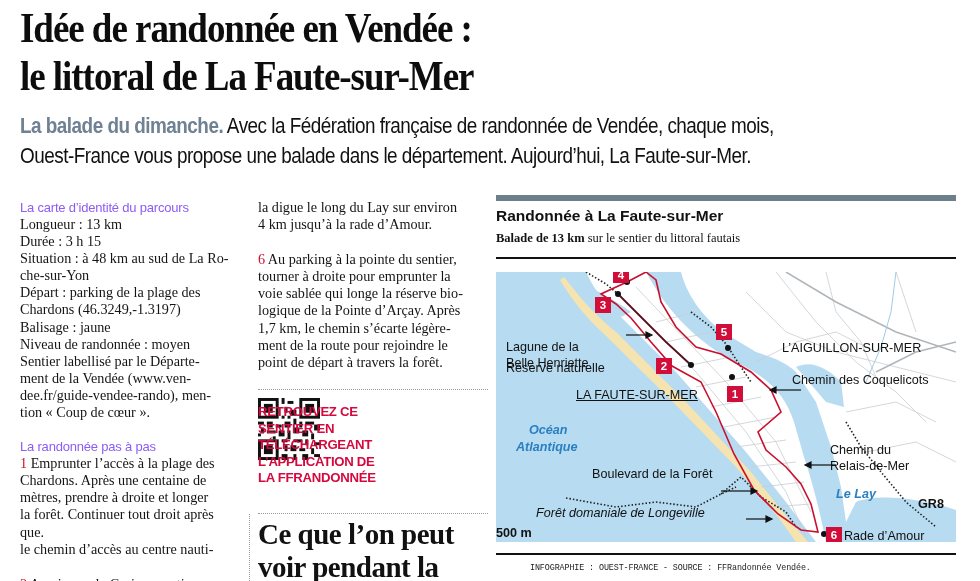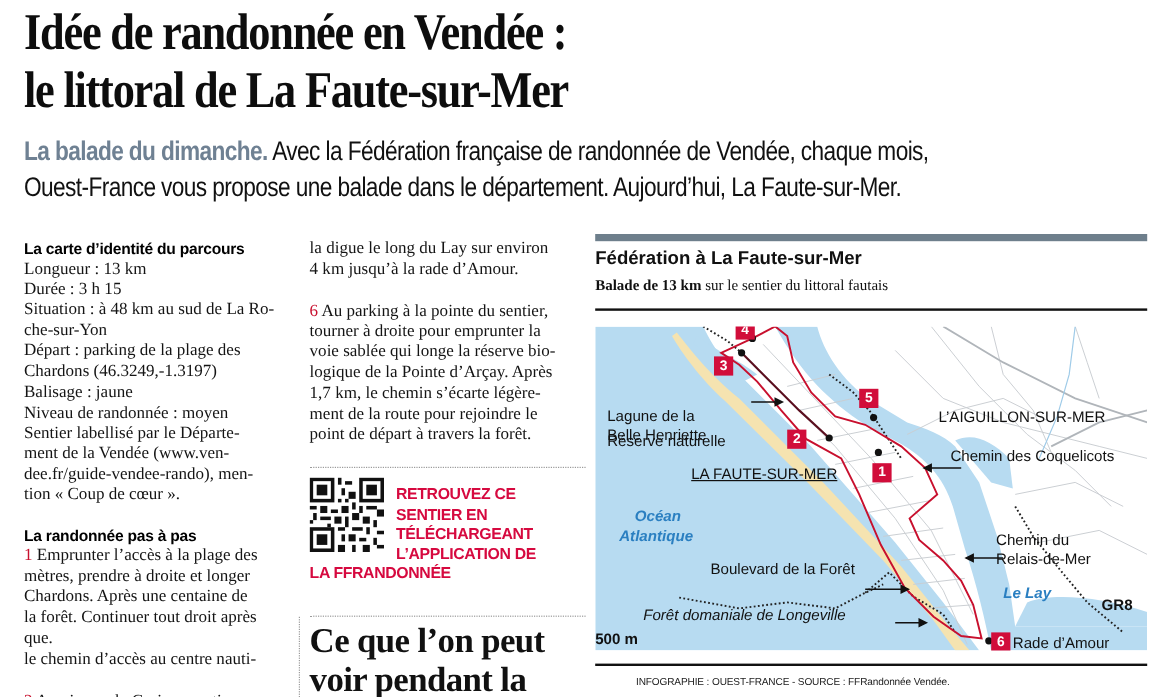--- a/index.html
+++ b/index.html
@@ -19,39 +19,39 @@
     font-family: "Liberation Sans", sans-serif; font-size: 22.5px; line-height: 30px;
     color: #111; letter-spacing: -0.6px; transform: scaleX(0.84); transform-origin: left top;
   }
   .lede .kicker { color: #6f8193; font-weight: bold; }
   .lede .line { display: block; white-space: nowrap; }
 
   .col { position: absolute; font-size: 14.2px; line-height: 17.1px; color: #141414; }
   .col1 { left: 20px; top: 199px; width: 222px; }
   .col2 { left: 258px; top: 199px; width: 230px; }
   .sec-head {
-    font-family: "Liberation Sans", sans-serif; font-weight: bold; color: #000000;
+    font-family: "Liberation Sans", sans-serif; font-weight: normal; color: #8b5cf6;
     font-size: 13px; line-height: 17px; letter-spacing: -0.2px;
   }
   .col p { margin: 0; }
   .col .para { margin-top: 18px; }
   .num { color: #c8102e; }
   .tline { display: block; white-space: nowrap; }
 
   .dots-h { position: absolute; border-top: 1.5px dotted #9a9a9a; height: 0; }
   .dots-v { position: absolute; border-left: 1.5px dotted #9a9a9a; width: 0; }
 
   .qr { position: absolute; left: 258px; top: 398px; width: 62px; height: 62px; }
   .promo {
     position: absolute; left: 258px; top: 404px; width: 230px;
     font-family: "Liberation Sans", sans-serif; font-weight: bold; color: #d6093f;
     font-size: 13.2px; line-height: 16.5px; letter-spacing: -0.3px;
   }
   .promo .pl { display: block; white-space: nowrap; }
-  .promo .ind { padding-left: 72px; }
+  .promo .ind { }
 
   .subhead {
     position: absolute; left: 258px; top: 518px; width: 240px;
     font-family: "Liberation Serif", serif; font-size: 29px; line-height: 33px; color: #111;
     letter-spacing: -0.5px;
   }
   .subhead .sl { display: block; white-space: nowrap; }
 
   .info { position: absolute; left: 496px; top: 195px; width: 460px; }
   .info-bar { position: absolute; left: 0; top: 0; width: 460px; height: 6px; background: #6e7f8c; }
@@ -74,21 +74,21 @@
   .map-label.water { color: #2a7fc1; font-style: italic; font-weight: bold; font-size: 12.6px; }
   .map-label.ital { font-style: italic; }
   .map-label.bold { font-weight: bold; }
   .marker {
     position: absolute; width: 16px; height: 16px; background: #d10d3a; color: #fff;
     font-family: "Liberation Sans", sans-serif; font-weight: bold; font-size: 11.5px;
     text-align: center; line-height: 16px;
   }
   .info-rule2 { position: absolute; left: 0; top: 358px; width: 460px; height: 1.5px; background: #111; }
   .credit {
-    position: absolute; left: 0; top: 368px; font-family: Liberation Sans, sans-serif;
+    position: absolute; left: 0; top: 368px; font-family: Liberation Mono, monospace;
     font-size: 8.4px; color: #222; white-space: nowrap; letter-spacing: -0.1px; padding-left: 34px;
   }
 </style>
 </head>
 <body>
 
 <h1 class="title">
   <span class="line">Idée de randonnée en Vendée :</span>
   <span class="line">le littoral de La Faute-sur-Mer</span>
 </h1>
@@ -110,22 +110,22 @@
     <span class="tline">Balisage : jaune</span>
     <span class="tline">Niveau de randonnée : moyen</span>
     <span class="tline">Sentier labellisé par le Départe-</span>
     <span class="tline">ment de la Vendée (www.ven-</span>
     <span class="tline">dee.fr/guide-vendee-rando), men-</span>
     <span class="tline">tion « Coup de cœur ».</span>
   </p>
   <div class="sec-head" style="margin-top:17px">La randonnée pas à pas</div>
   <p>
     <span class="tline"><span class="num">1</span><span> Emprunter l’accès à la plage des</span></span>
+    <span class="tline">Chardons. Après une centaine de</span>
     <span class="tline">mètres, prendre à droite et longer</span>
-    <span class="tline">Chardons. Après une centaine de</span>
     <span class="tline">la forêt. Continuer tout droit après</span>
     <span class="tline">que.</span>
     <span class="tline">le chemin d’accès au centre nauti-</span>
   </p>
   <p class="para">
     <span class="tline"><span class="num">2</span><span> Au niveau du Casino, continuer</span></span>
 
   </p>
 </div>
 
@@ -208,21 +208,21 @@
 <div class="dots-h" style="left:258px; top:513px; width:230px;"></div>
 <div class="dots-v" style="left:249px; top:514px; height:67px;"></div>
 
 <h2 class="subhead">
   <span class="sl">Ce que l’on peut</span>
   <span class="sl">voir pendant la</span>
 </h2>
 
 <div class="info">
   <div class="info-bar"></div>
-  <div class="info-title">Fédération à La Faute-sur-Mer</div>
+  <div class="info-title">Randonnée à La Faute-sur-Mer</div>
   <div class="info-sub"><b>Balade de 13 km</b><span> sur le sentier du littoral fautais</span></div>
   <div class="info-rule"></div>
 
   <div class="map">
     <svg width="460" height="270" viewBox="0 0 460 270">
 
       <path d="M0,0 L90,0 C95,10 100,20 110,30 L180,100 L250,180 L290,230 L320,270 L0,270 Z" fill="#b7dbf1"></path>
 
       <path d="M68,5 C80,20 95,40 120,60 L190,130 L255,200 L295,250 L312,270 L300,270 L282,245 L240,195 L175,128 L108,62 C88,44 72,22 64,8 Z" fill="#f5e3b0"></path>
 

